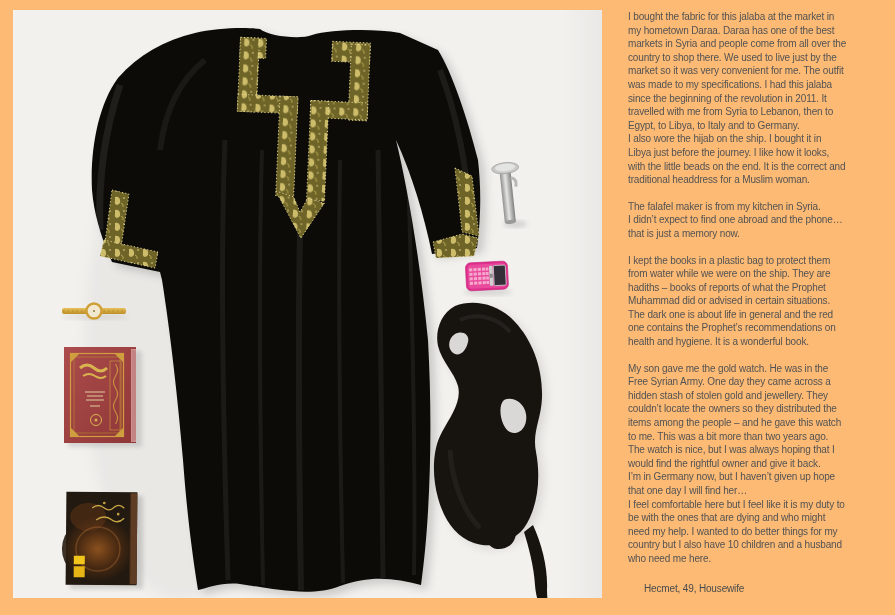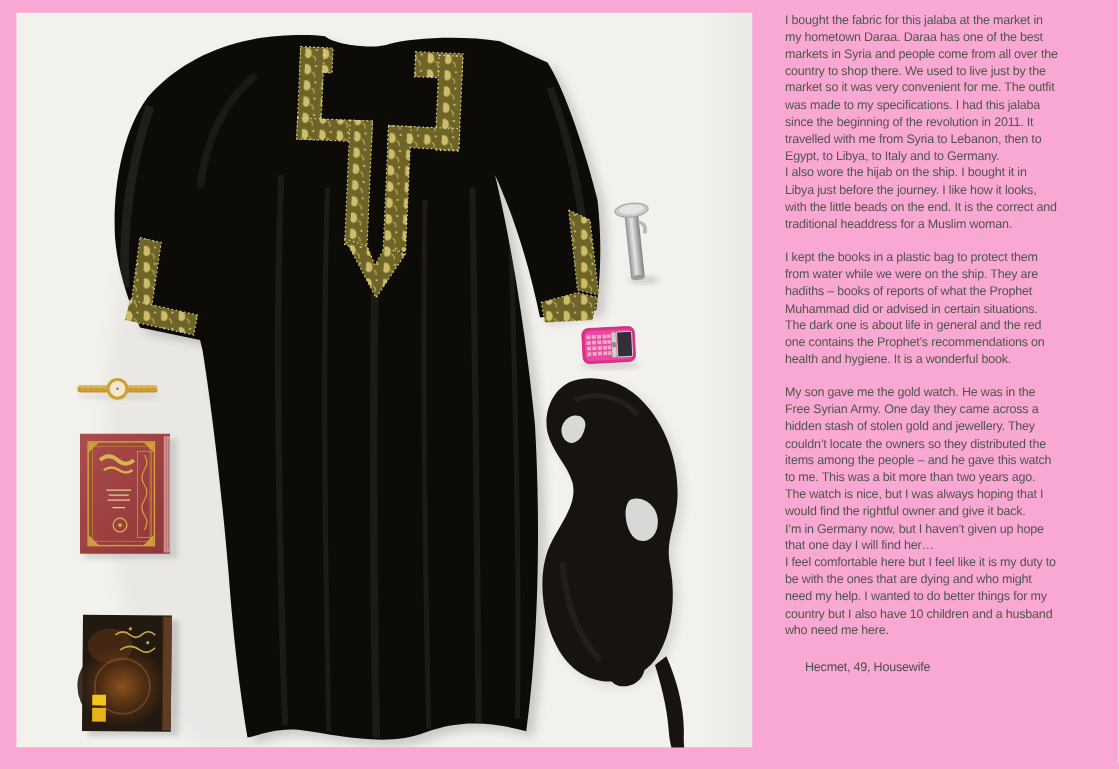--- a/index.html
+++ b/index.html
@@ -1,17 +1,17 @@
 <!DOCTYPE html>
 <html><head>
 <meta charset="utf-8">
 <style>
   html,body{margin:0;padding:0;background:#ffffff;}
   .page{
-    position:relative;width:895px;height:615px;background:#f9a8d4;
+    position:relative;width:895px;height:615px;background:#fdba74;
     overflow:hidden;font-family:"Liberation Sans", sans-serif;
   }
   .photo{
     position:absolute;left:13px;top:10px;width:589px;height:588px;
   }
   .story{
     position:absolute;left:628px;top:10px;width:268px;
     font-size:10px;line-height:13.6px;letter-spacing:-0.15px;
     color:#525354;
   }
@@ -224,20 +224,23 @@
 country to shop there. We used to live just by the
 market so it was very convenient for me. The outfit
 was made to my specifications. I had this jalaba
 since the beginning of the revolution in 2011. It
 travelled with me from Syria to Lebanon, then to
 Egypt, to Libya, to Italy and to Germany.
 I also wore the hijab on the ship. I bought it in
 Libya just before the journey. I like how it looks,
 with the little beads on the end. It is the correct and
 traditional headdress for a Muslim woman.</p>
+    <p>The falafel maker is from my kitchen in Syria.
+I didn’t expect to find one abroad and the phone…
+that is just a memory now.</p>
     <p>I kept the books in a plastic bag to protect them
 from water while we were on the ship. They are
 hadiths – books of reports of what the Prophet
 Muhammad did or advised in certain situations.
 The dark one is about life in general and the red
 one contains the Prophet’s recommendations on
 health and hygiene. It is a wonderful book.</p>
     <p>My son gave me the gold watch. He was in the
 Free Syrian Army. One day they came across a
 hidden stash of stolen gold and jewellery. They

